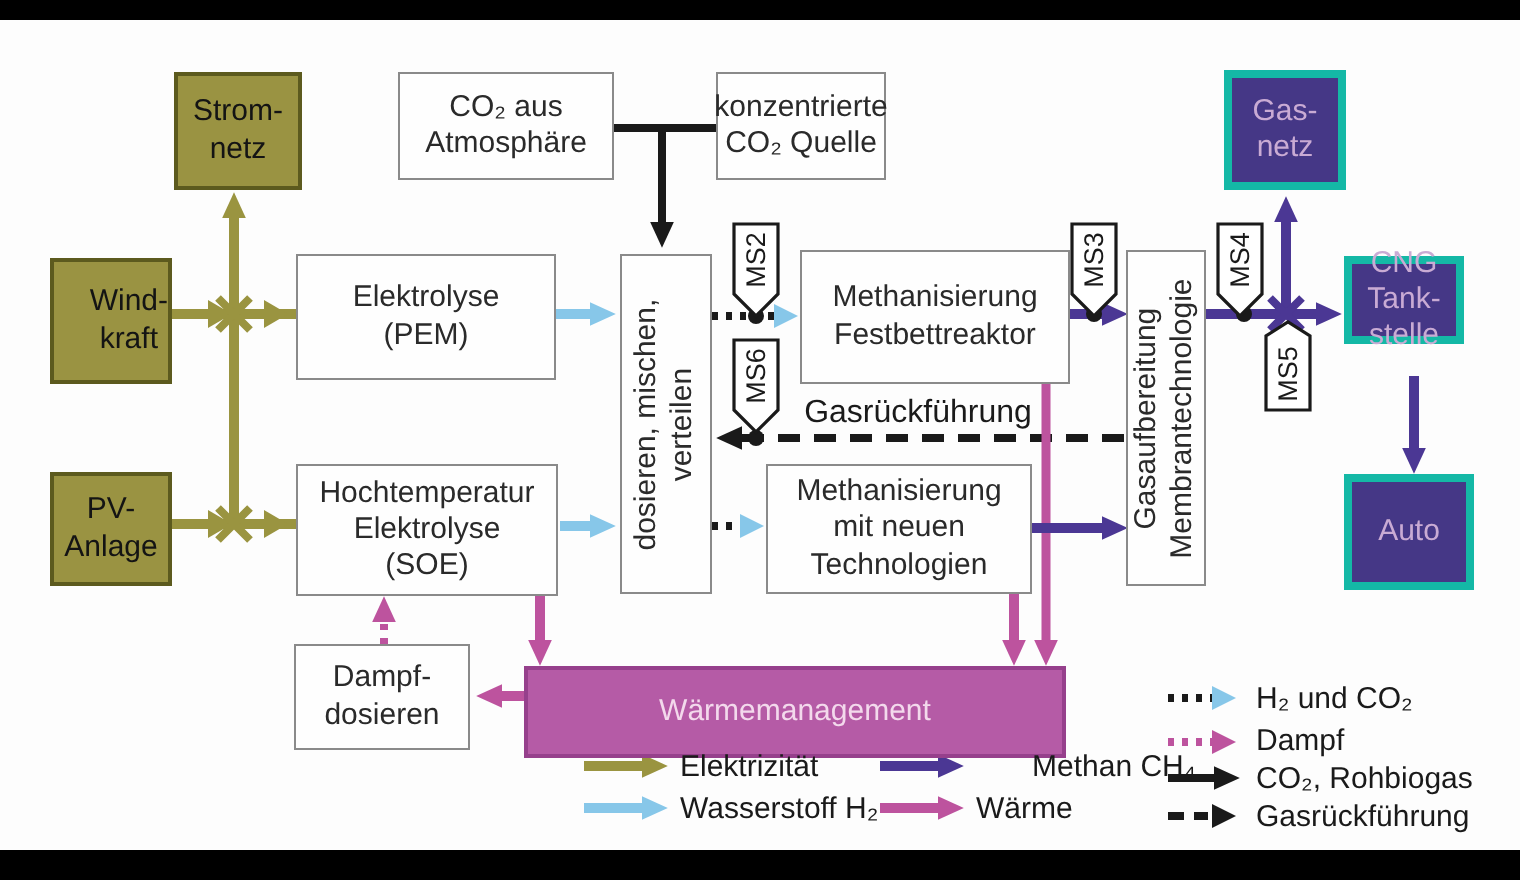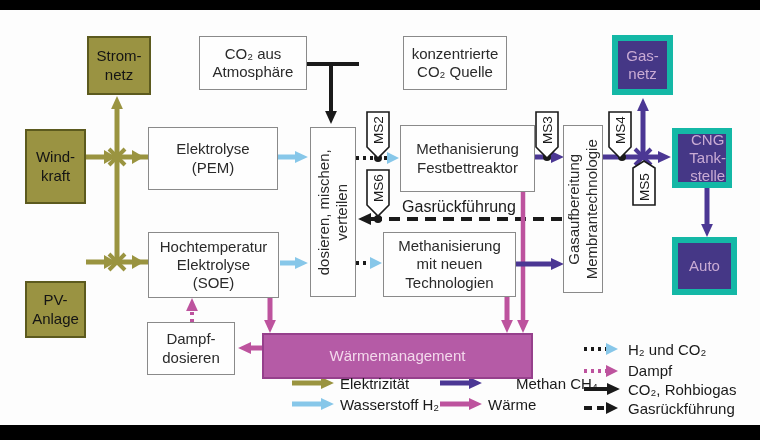--- a/index.html
+++ b/index.html
@@ -7,21 +7,21 @@
          font-family:"Liberation Sans",sans-serif;color:#1a1a1a;}
   .bar{position:absolute;left:0;width:760px;background:#000;}
   #bar-top{top:0;height:10px;}
   #bar-bottom{top:425px;height:15px;}
   svg.layer{position:absolute;left:0;top:0;z-index:1;}
   .box{position:absolute;z-index:2;display:flex;align-items:center;justify-content:center;
        text-align:center;box-sizing:border-box;font-size:15px;line-height:1.22;}
   .box span{white-space:pre-line;display:block;}
   .white{background:#fefefe;border:1px solid #8a8a8a;color:#2a2a2a;}
   .olive{background:#9a9342;border:2px solid #5c5a1e;color:#141414;}
-  .purple{background:#453786;border:6px solid #14b8a6;color:#c9abd4;}
+  .purple{background:#453786;border:4px solid #14b8a6;color:#c9abd4;}
   .pinkbar{background:#b55ba6;border:2px solid #96408c;color:#f3d9ec;z-index:2;}
   .vbox span{transform:rotate(-90deg);flex:none;text-align:center;}
   .lbl{position:absolute;z-index:3;font-size:15px;white-space:nowrap;}
   #gasrueck-mid{font-size:16px;text-align:center;}
 </style>
 </head>
 <body>
 
 <div id="stage">
 
@@ -132,56 +132,56 @@
   </svg>
 
   <div class="box olive" style="left:87px;top:36px;width:64px;height:59px;">
       <span>Strom-
 netz</span>
     </div>
   <div class="box white" style="left:199px;top:36px;width:108px;height:54px;">
       <span>CO₂ aus
 Atmosphäre</span>
     </div>
-  <div class="box white" style="left:358px;top:36px;width:104px;height:54px;margin-left:45px;">
+  <div class="box white" style="left:358px;top:36px;width:85px;height:54px;">
       <span>konzentrierte
 CO₂ Quelle</span>
     </div>
   <div class="box purple" style="left:612px;top:35px;width:61px;height:60px;">
       <span>Gas-
 netz</span>
     </div>
 
-  <div class="box olive" style="left:25px;top:129px;width:61px;height:75px;">
+  <div class="box olive" style="left:25px;top:129px;width:61px;height:63px;justify-content:flex-end;">
       <span>Wind-
 kraft</span>
     </div>
   <div class="box white" style="left:148px;top:127px;width:130px;height:63px;">
       <span>Elektrolyse
 (PEM)</span>
     </div>
   <div class="box white vbox" style="left:310px;top:127px;width:46px;height:170px;">
       <span style="width:168px;">dosieren, mischen,
 verteilen</span>
     </div>
   <div class="box white" style="left:400px;top:125px;width:135px;height:67px;">
       <span>Methanisierung
 Festbettreaktor</span>
     </div>
   <div class="box white vbox" style="left:563px;top:125px;width:40px;height:168px;">
       <span style="width:166px;">Gasaufbereitung
 Membrantechnologie</span>
     </div>
-  <div class="box purple" style="left:672px;top:128px;width:60px;height:60px;justify-content:flex-end;">
+  <div class="box purple" style="left:672px;top:128px;width:60px;height:44px;">
       <span>CNG
 Tank-
 stelle</span>
     </div>
 
-  <div class="box olive" style="left:25px;top:236px;width:61px;height:57px;margin-top:45px;">
+  <div class="box olive" style="left:25px;top:236px;width:61px;height:57px;">
       <span>PV-
 Anlage</span>
     </div>
   <div class="box white" style="left:148px;top:232px;width:131px;height:66px;">
       <span>Hochtemperatur
 Elektrolyse
 (SOE)</span>
     </div>
   <div class="box white" style="left:383px;top:232px;width:133px;height:65px;">
       <span>Methanisierung

